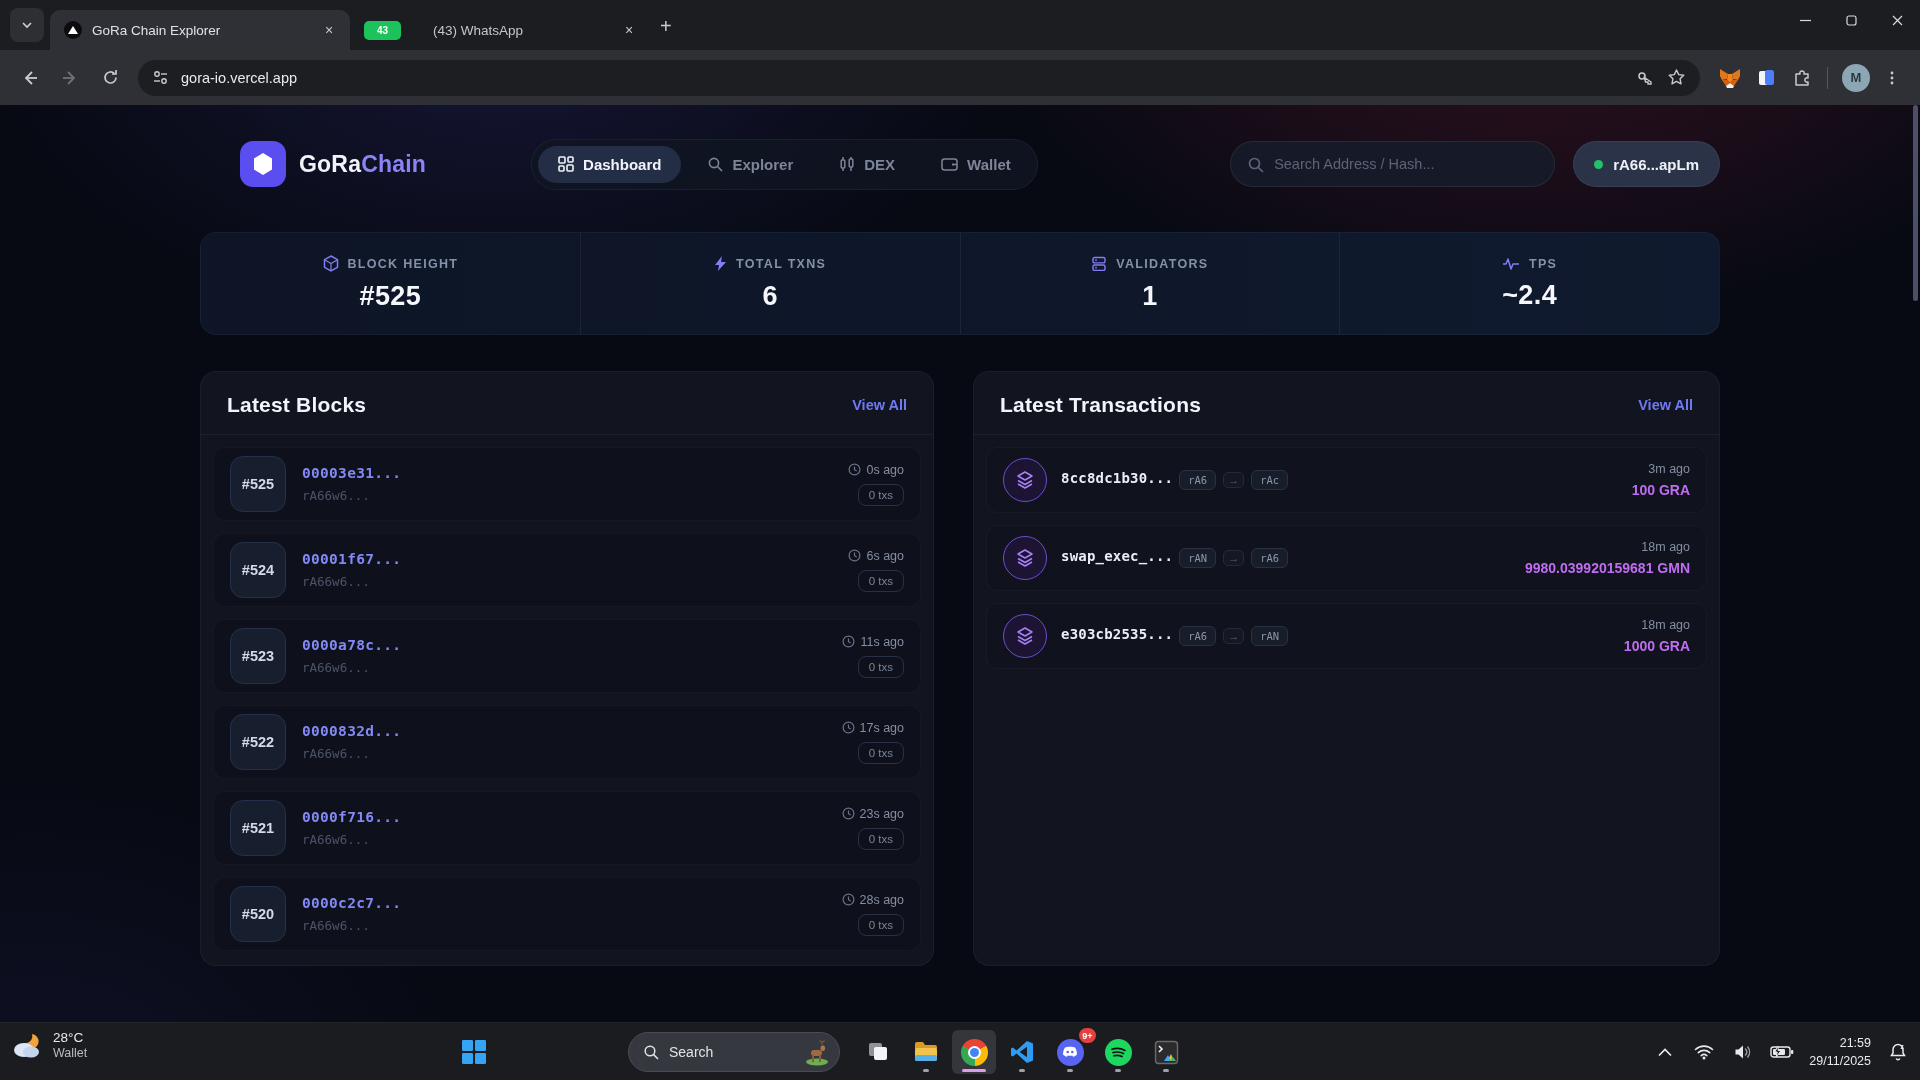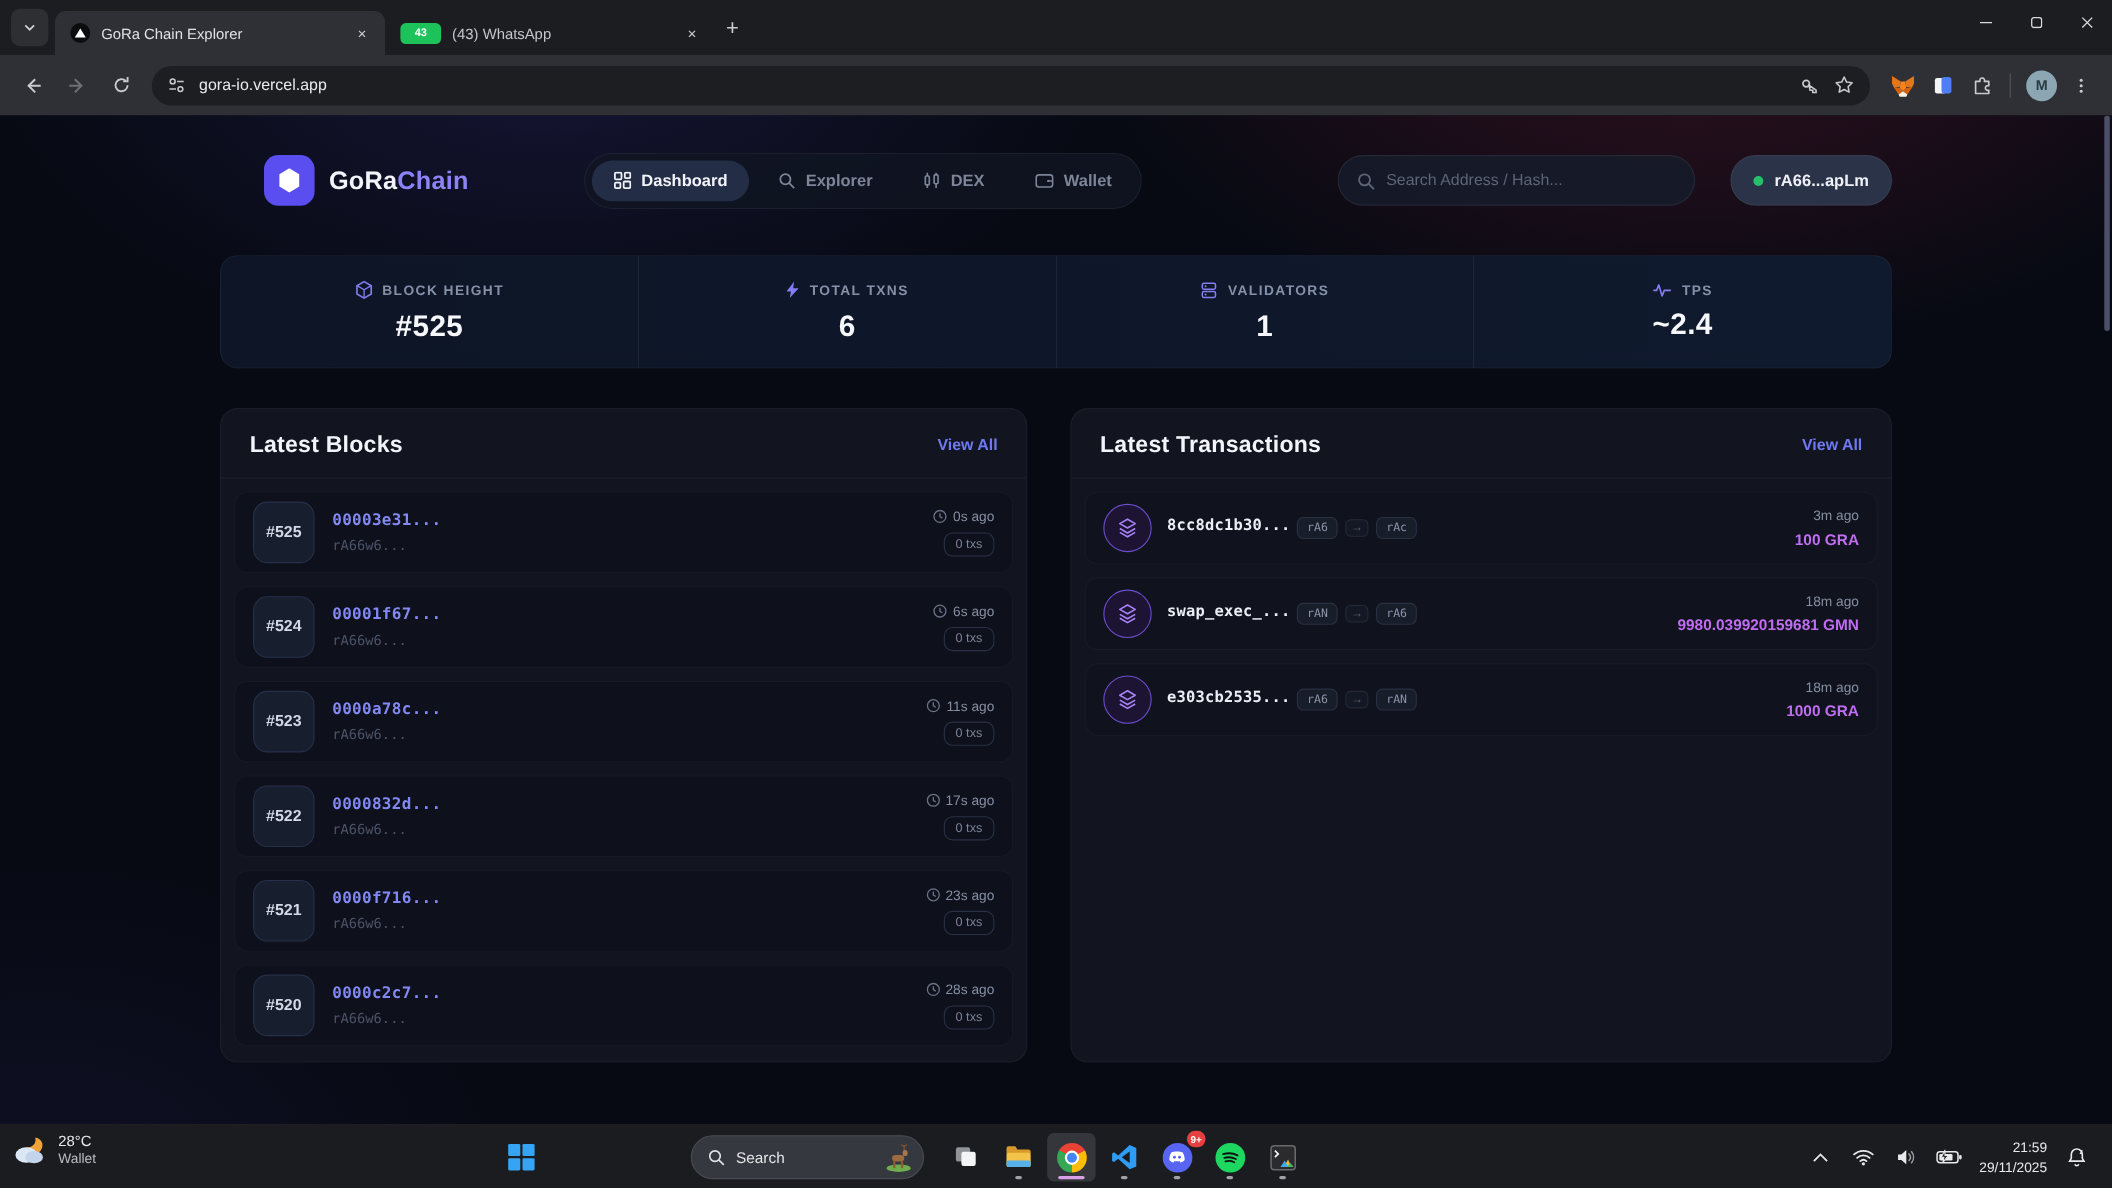--- a/index.html
+++ b/index.html
@@ -10,21 +10,21 @@
   
   .tabstrip { position:absolute; top:0; left:0; width:1920px; height:50px; background:#1c1d21;
     display:flex; align-items:flex-end; }
   .tabsearch-btn { width:34px; height:34px; margin:0 6px 8px 10px; border-radius:8px; background:#2e2f33;
     display:flex; align-items:center; justify-content:center; color:#cfd1d4; }
   .tab { height:40px; display:flex; align-items:center; gap:10px; padding:0 12px 0 14px;
     border-radius:10px 10px 0 0; min-width:300px; max-width:306px; }
   .tab.active { background:#2e3035; }
   .tab.inactive { background:transparent; }
   .tab .title { color:#dfe1e5; font-size:13.5px; white-space:nowrap; overflow:hidden; flex:1; }
-  .tab.inactive .title { color:#c3c6ca; }
+  .tab.inactive .title { color:#c3c6ca;margin-left:22px; }
   .tab .close { color:#c9cbcf; font-size:14px; width:18px; height:18px; line-height:18px;
     text-align:center; border-radius:50%; }
   .favicon1 { width:18px; height:18px; border-radius:50%; background:#0c0c0e; display:flex;
     align-items:center; justify-content:center; }
   .favicon1 .tri { width:0; height:0; border-left:5px solid transparent; border-right:5px solid transparent;
     border-bottom:8px solid #fff; }
   .favicon-wa { width:37px; height:19px; border-radius:5px; background:#1ec25b; color:#fff; font-weight:bold;
     font-size:10px; display:flex; align-items:center; justify-content:center; }
   .newtab-btn { color:#c9cbcf; font-size:20px; margin:0 0 12px 10px; }
   .win-controls { position:absolute; right:0; top:0; height:40px; display:flex; align-items:center; }
@@ -55,21 +55,21 @@
   .brand { display:flex; align-items:center; gap:13px; }
   .brand-logo { width:46px; height:46px; border-radius:13px; background:#5a4ef0;
     display:flex; align-items:center; justify-content:center; }
   .brand-name { font-size:23px; font-weight:bold; color:#f2f4fa; letter-spacing:.2px; }
   .brand-name .accent { color:#8b83f6; }
   .main-nav { display:flex; align-items:center; gap:6px; background:rgba(17,21,34,.85);
     border:1px solid rgba(255,255,255,.05); border-radius:999px; padding:6px; margin-left:105px; }
   .nav-item { display:flex; align-items:center; gap:9px; padding:10px 20px; border-radius:999px;
     color:#7d8599; font-size:15px; font-weight:bold; }
   .nav-item.active { background:#232d45; color:#f2f4fa; }
-  .hdr-right { margin-left:auto; display:flex; align-items:flex-end; gap:32px; }
+  .hdr-right { margin-left:auto; display:flex; align-items:flex-end; gap:18px; }
   .hdr-search { width:325px; height:46px; background:rgba(22,27,41,.9); border:1px solid rgba(255,255,255,.07);
     border-radius:999px; display:flex; align-items:center; padding:0 16px; gap:10px; }
   .hdr-search input { background:transparent; border:none; outline:none; color:#c9cfdd; font-size:14.5px; width:250px;
     font-family:"Liberation Sans", sans-serif; }
   .hdr-search input::placeholder { color:#5c6476; }
   .wallet-chip { height:46px; background:#2b3348; border:1px solid rgba(255,255,255,.06); border-radius:999px;
     display:flex; align-items:center; gap:10px; padding:0 20px; color:#eef1f7; font-size:15px; font-weight:bold; }
   .wallet-dot { width:9px; height:9px; border-radius:50%; background:#27c06a; }
 
   
@@ -125,21 +125,21 @@
   .tb-center { position:absolute; left:450px; top:0; height:58px; display:flex; align-items:center; }
   .tb-btn { width:44px; height:44px; border-radius:6px; display:flex; align-items:center; justify-content:center;
     position:relative; margin:0 2px; }
   .tb-btn.chrome-active { background:#34363c; }
   .run-dot { position:absolute; bottom:2px; left:50%; transform:translateX(-50%); width:6px; height:3px;
     border-radius:2px; background:#9ea1a8; }
   .run-dot.active { width:24px; background:#d9a0e8; }
   .tb-searchpill { width:212px; height:40px; background:#36383f; border:1px solid #4a4c53; border-radius:20px;
     display:flex; align-items:center; gap:10px; padding:0 7px 0 14px; margin:0 14px 0 130px; }
   .tb-searchpill span { color:#e2e3e6; font-size:14px; flex:1; }
-  .tb-tray { position:absolute; right:16px; top:0; height:58px; display:flex; align-items:center; gap:7px; }
+  .tb-tray { position:absolute; right:6px; top:0; height:58px; display:flex; align-items:center; gap:7px; }
   .tray-ic { width:32px; height:36px; display:flex; align-items:center; justify-content:center; }
   .tb-clock { text-align:right; color:#e8e9eb; font-size:12.5px; line-height:1.45; margin:0 4px; }
   .badge { position:absolute; top:-2px; right:-4px; min-width:17px; height:15px; border-radius:8px; background:#e53f3f;
     color:#fff; font-size:9px; font-weight:bold; display:flex; align-items:center; justify-content:center; padding:0 3px; }
 </style>
 </head>
 <body>
 
 <div class="tabstrip">
   <div class="tabsearch-btn">

